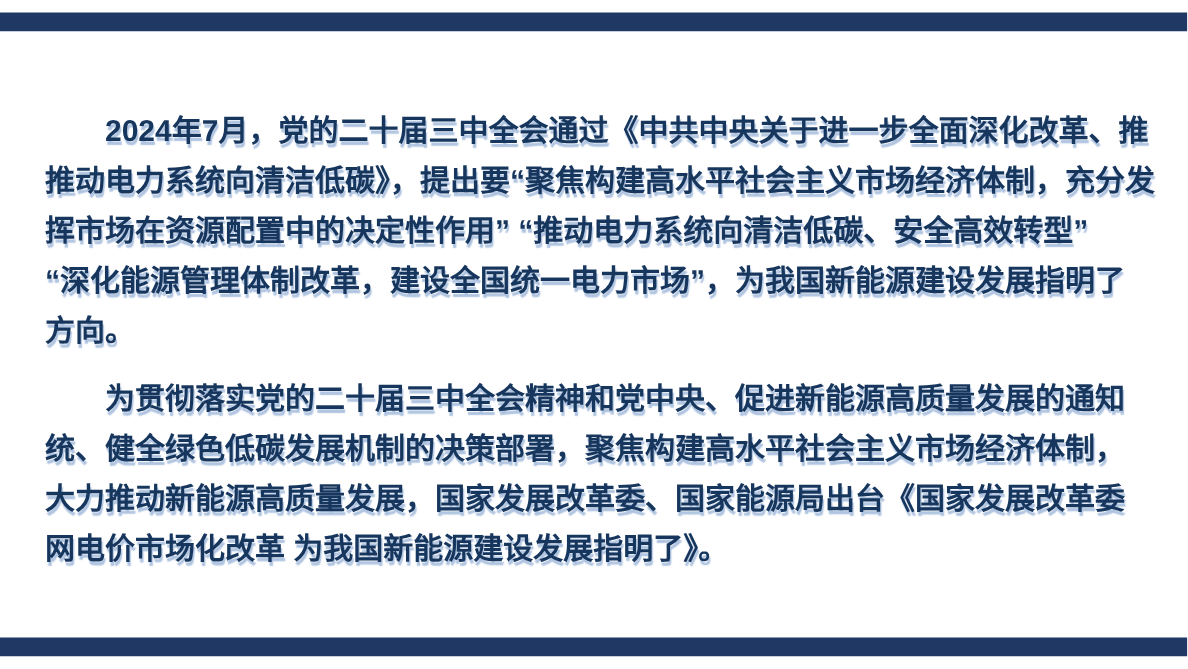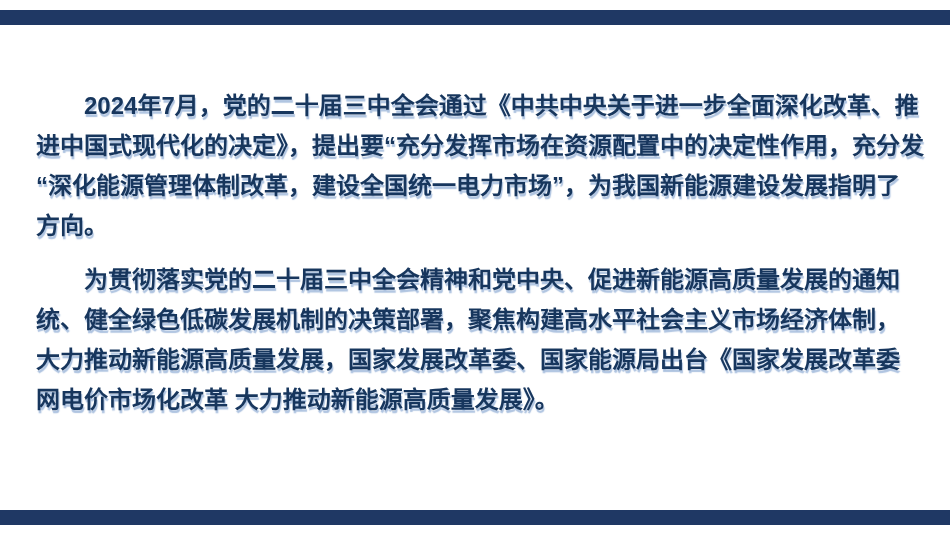--- a/index.html
+++ b/index.html
@@ -47,29 +47,30 @@
 <body>
 
 <div class="slide">
 
   <div class="deco-bar top"></div>
 
   <div class="content">
 
     <div class="para">
       <div class="text-line indent">2024年7月，党的二十届三中全会通过《中共中央关于进一步全面深化改革、推</div>
-      <div class="text-line">进中国式现代化的决定》，提出要“充分发挥市场在资源配置中的决定性作用，充分发</div>
+      <div class="text-line">推动电力系统向清洁低碳》，提出要“聚焦构建高水平社会主义市场经济体制，充分发</div>
+      <div class="text-line">挥市场在资源配置中的决定性作用” “推动电力系统向清洁低碳、安全高效转型”</div>
       <div class="text-line">“深化能源管理体制改革，建设全国统一电力市场”，为我国新能源建设发展指明了</div>
       <div class="text-line">方向。</div>
     </div>
 
     <div class="para">
       <div class="text-line indent">为贯彻落实党的二十届三中全会精神和党中央、促进新能源高质量发展的通知</div>
       <div class="text-line">统、健全绿色低碳发展机制的决策部署，聚焦构建高水平社会主义市场经济体制，</div>
       <div class="text-line">大力推动新能源高质量发展，国家发展改革委、国家能源局出台《国家发展改革委</div>
-      <div class="text-line">网电价市场化改革 大力推动新能源高质量发展》。</div>
+      <div class="text-line">网电价市场化改革 为我国新能源建设发展指明了》。</div>
     </div>
 
   </div>
 
   <div class="deco-bar bottom"></div>
 
 </div>
 
 </body></html>

